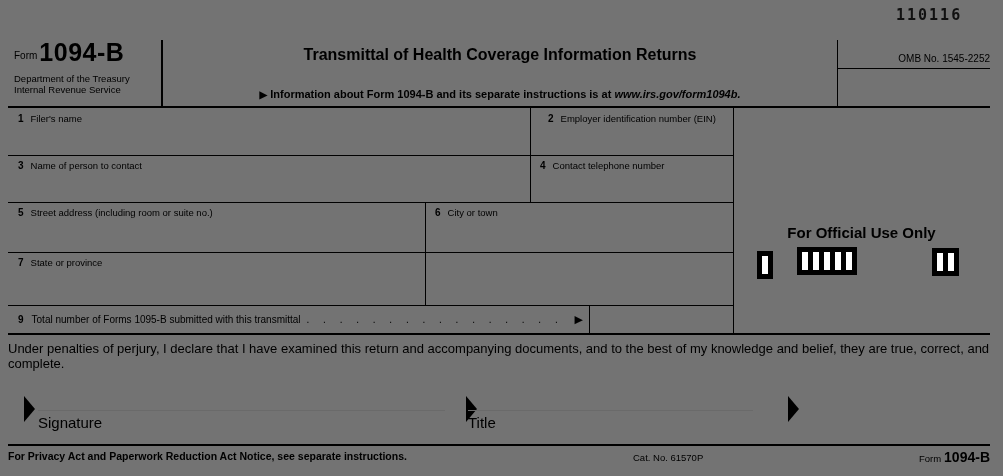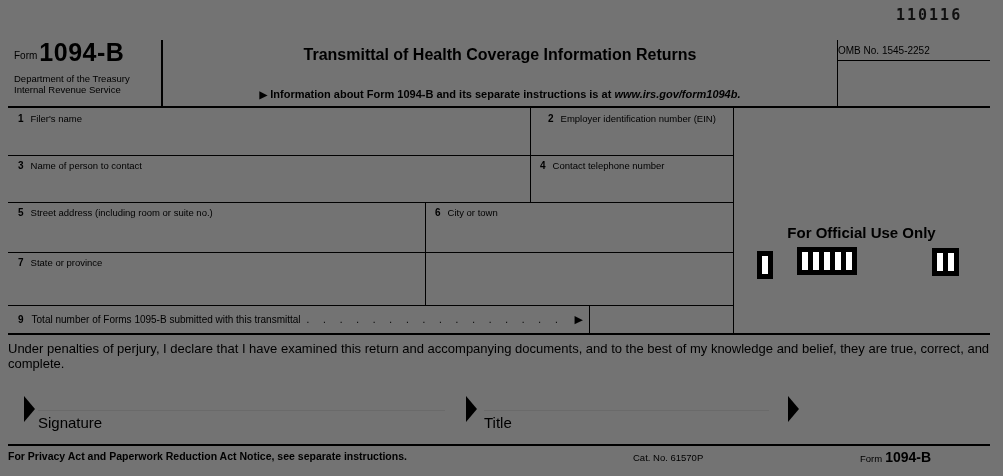--- a/index.html
+++ b/index.html
@@ -24,21 +24,21 @@
   #form-number { font-size:25px; font-weight:bold; letter-spacing:0.5px; line-height:24px; margin-left:2px;}
   #agency { margin-top:9px; font-size:9.5px; line-height:11px; }
 
   #title-area { left:163px; top:46px; width:674px; text-align:center; }
   #form-title { font-size:16px; font-weight:bold; }
   #instruction-line { left:163px; top:88px; width:674px; text-align:center; font-size:11px; font-weight:bold; }
   #instruction-line .url { font-style:italic;margin-top:6px; }
   .arrow-glyph { font-size:10px; }
 
   #omb-box { left:837px; top:40px; width:153px; height:66px; border-left:1.5px solid #000; }
-  #omb-label { text-align:left; font-size:10px; padding-top:5px; height:21px; border-bottom:1.5px solid #000; }
+  #omb-label { text-align:right; font-size:10px; padding-top:5px; height:21px; border-bottom:1.5px solid #000;margin-top:8px; }
 
   .hline { border-top:2px solid #000; height:0; }
 
   
   .cell { position:absolute; padding:5px 0 0 10px; font-size:9.5px; }
   .cell .fnum { font-weight:bold; font-size:10px; margin-right:7px; }
   .vline { position:absolute; border-left:1.5px solid #000; width:0; }
   .row-top { position:absolute; border-top:1.5px solid #000; height:0; }
 
   
@@ -61,21 +61,21 @@
   .sig-arrow { position:absolute; width:0; height:0;
     border-top:13px solid transparent; border-bottom:13px solid transparent; border-left:11px solid #000; }
   .sig-group { position:absolute; }
   .sig-line { height:15px; border-bottom:1.5px solid #6a6a6a; }
   .sig-label { font-size:15px; margin-top:3px; }
 
   
   #footer-line { left:8px; top:444px; width:982px; border-top:2.5px solid #000; height:0; }
   #footer-notice { left:8px; top:450px; font-size:10.5px; font-weight:bold; }
   #footer-cat { left:633px; top:452px; font-size:9.5px; }
-  #footer-form { left:860px; top:448px; width:130px; text-align:left; }
+  #footer-form { left:860px; top:448px; width:130px; text-align:right; }
   #footer-form .w { font-size:9.5px; }
   #footer-form .n { font-size:14px; font-weight:bold; margin-left:3px; }
 </style>
 </head>
 <body>
 
 <div id="page">
 
   <div id="doc-code" class="abs">110116</div>
 
@@ -165,21 +165,21 @@
 
   <div id="perjury" class="abs">Under penalties of perjury, I declare that I have examined this return and accompanying documents, and to the best of my knowledge and belief, they are true, correct, and complete.</div>
 
   <div class="sig-arrow" style="left:24px; top:396px;"></div>
   <div class="sig-group" style="left:38px; top:396px; width:407px;">
     <div class="sig-line"></div>
     <div class="sig-label">Signature</div>
   </div>
 
   <div class="sig-arrow" style="left:466px; top:396px;"></div>
-  <div class="sig-group" style="left:484px; top:396px; width:285px;">
+  <div class="sig-group" style="left:468px; top:396px; width:285px;">
     <div class="sig-line"></div>
     <div class="sig-label">Title</div>
   </div>
 
   <div class="sig-arrow" style="left:788px; top:396px;"></div>
 
   <div id="footer-line" class="abs"></div>
   <div id="footer-notice" class="abs">For Privacy Act and Paperwork Reduction Act Notice, see separate instructions.</div>
   <div id="footer-cat" class="abs">Cat. No. 61570P</div>
   <div id="footer-form" class="abs">

